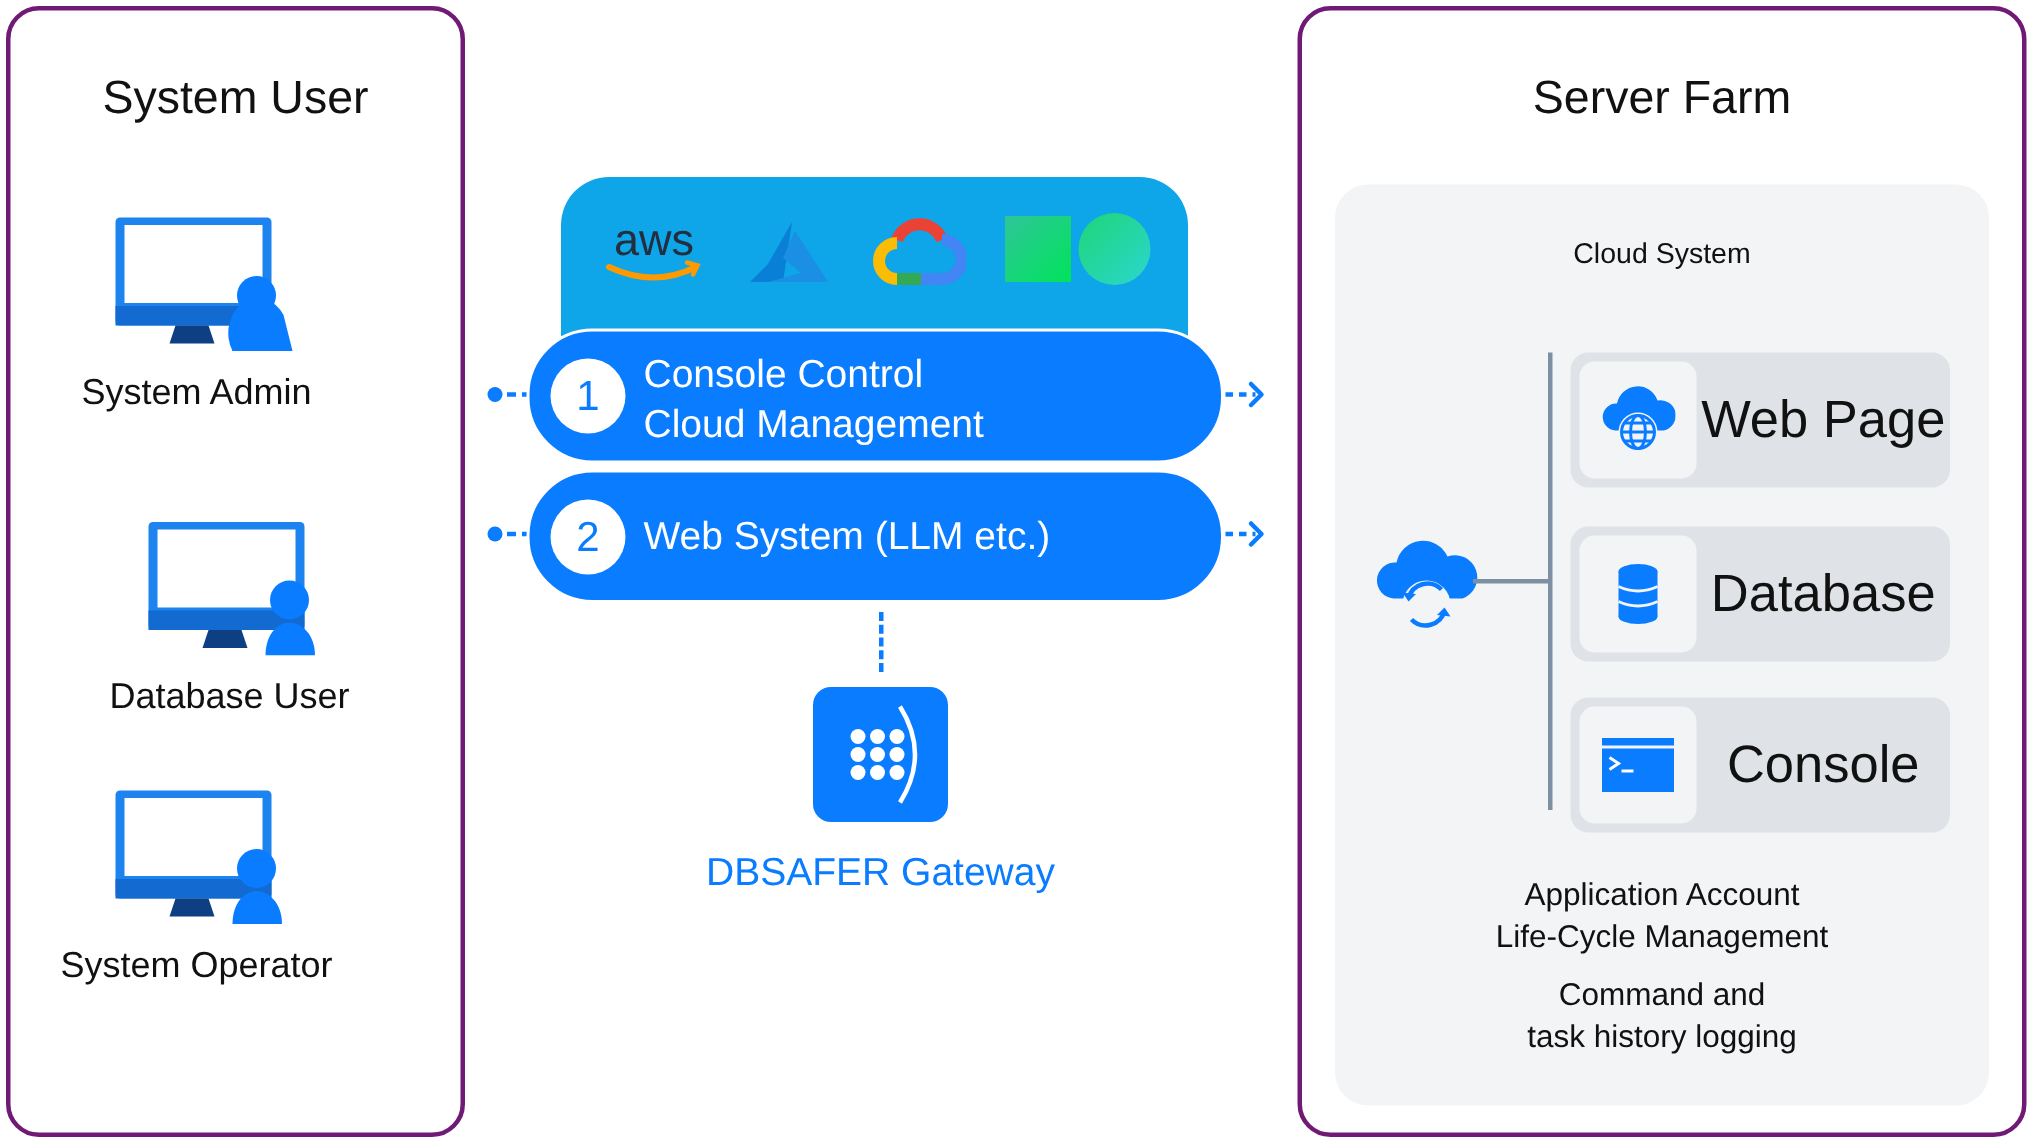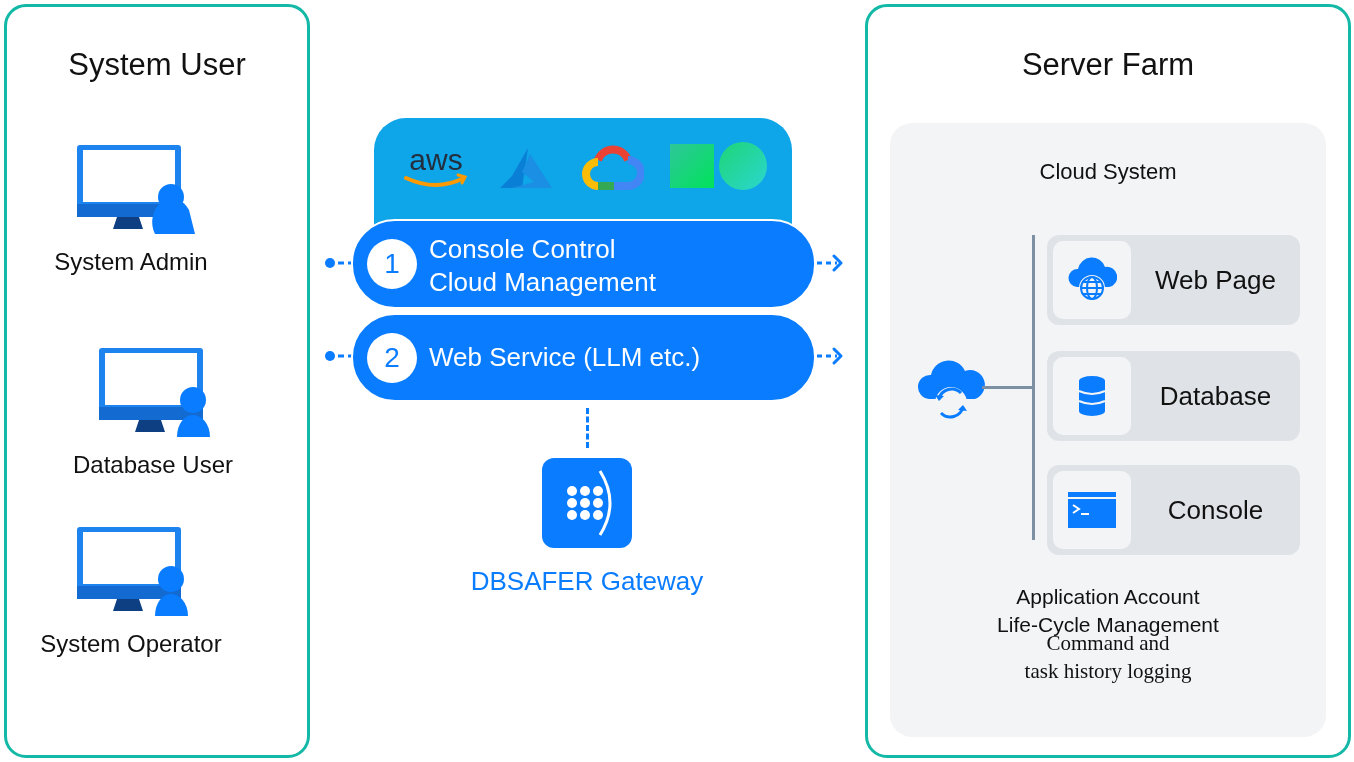--- a/index.html
+++ b/index.html
@@ -1,21 +1,21 @@
 <!DOCTYPE html>
 <html><head>
 <meta charset="utf-8">
 <style>
   * { box-sizing: border-box; margin: 0; padding: 0; }
   html, body { width: 1354px; height: 762px; background: #ffffff; overflow: hidden; }
   body { position: relative; font-family: "Liberation Sans", "DejaVu Sans", sans-serif; color: #111; }
 
   .panel {
     position: absolute; background: #fff;
-    border: 3px solid #14b8a6; border-radius: 22px;
+    border: 3px solid #701a75; border-radius: 22px;
   }
   #left-panel { left: 4px; top: 4px; width: 306px; height: 754px; }
   #right-panel { left: 865px; top: 4px; width: 486px; height: 754px; }
 
   .panel-title {
     position: absolute; left: 0; right: 0; text-align: center;
     font-size: 31px; font-weight: 400; color: #111;
   }
   #left-panel .panel-title { top: 40px; }
   #right-panel .panel-title { top: 40px; }
@@ -61,48 +61,48 @@
     font-size: 26px; color: #0a7cff;
   }
 
   
   #cloud-system {
     position: absolute; left: 890px; top: 123px; width: 436px; height: 614px;
     background: #f3f4f6; border-radius: 22px;
   }
   #cloud-system-title {
     position: absolute; left: 0; right: 0; top: 36px; text-align: center;
-    font-size: 22px; color: #111;
+    font-size: 19px; color: #111;
   }
   #main-cloud-icon { position: absolute; left: 25px; top: 232px; }
   #h-line { position: absolute; left: 92px; top: 263px; width: 52px; height: 3px; background: #7d90a3; }
   #v-line { position: absolute; left: 142px; top: 112px; width: 3px; height: 305px; background: #7d90a3; }
 
   .service {
     position: absolute; left: 157px; width: 253px; height: 90px;
     background: #dfe3e8; border-radius: 12px;
   }
   #service-web { top: 112px; }
   #service-db { top: 228px; }
   #service-console { top: 326px; margin-top: 16px; }
   .service-icon-box {
     position: absolute; left: 6px; top: 6px; width: 78px; height: 78px;
     background: #f3f4f6; border-radius: 10px;
   }
   .service-icon-box svg { position: absolute; left: 14px; top: 14px; }
   .service-label {
     position: absolute; left: 84px; right: 0; top: 0; height: 90px; line-height: 90px;
-    text-align: center; font-size: 26px; color: #111;
+    text-align: center; font-size: 35px; color: #111;
   }
 
   .features {
     position: absolute; left: 0; right: 0; text-align: center; font-size: 21px; line-height: 28px; color: #111;
   }
   #feature-1 { top: 460px; }
-  #feature-2 { top: 506px; font-family: Liberation Serif, serif; }
+  #feature-2 { top: 527px; }
 </style>
 </head>
 <body>
 
 <div class="panel" id="left-panel">
   <div class="panel-title">System User</div>
 
   <div class="user-item" style="top:135px;">
     <svg width="132" height="92" viewBox="0 0 132 92">
       <rect x="12" y="3" width="104" height="72" rx="3" fill="#1d83ef"></rect>
@@ -192,21 +192,21 @@
 
 <div class="pill" id="pill-1">
   <div class="pill-num">1</div>
   <div class="pill-text">
     <div>Console Control</div>
     <div>Cloud Management</div>
   </div>
 </div>
 <div class="pill" id="pill-2">
   <div class="pill-num">2</div>
-  <div class="pill-text">Web Service (LLM etc.)</div>
+  <div class="pill-text">Web System (LLM etc.)</div>
 </div>
 
 <svg class="connector" style="left:815px;top:253px;" width="30" height="20" viewBox="0 0 30 20">
   <line x1="2" y1="10" x2="22" y2="10" stroke="#0a7cff" stroke-width="3" stroke-dasharray="5 4"></line>
   <path d="M19 3 L26 10 L19 17" stroke="#0a7cff" stroke-width="3" fill="none" stroke-linecap="round" stroke-linejoin="round"></path>
 </svg>
 <svg class="connector" style="left:815px;top:346px;" width="30" height="20" viewBox="0 0 30 20">
   <line x1="2" y1="10" x2="22" y2="10" stroke="#0a7cff" stroke-width="3" stroke-dasharray="5 4"></line>
   <path d="M19 3 L26 10 L19 17" stroke="#0a7cff" stroke-width="3" fill="none" stroke-linecap="round" stroke-linejoin="round"></path>
 </svg>

